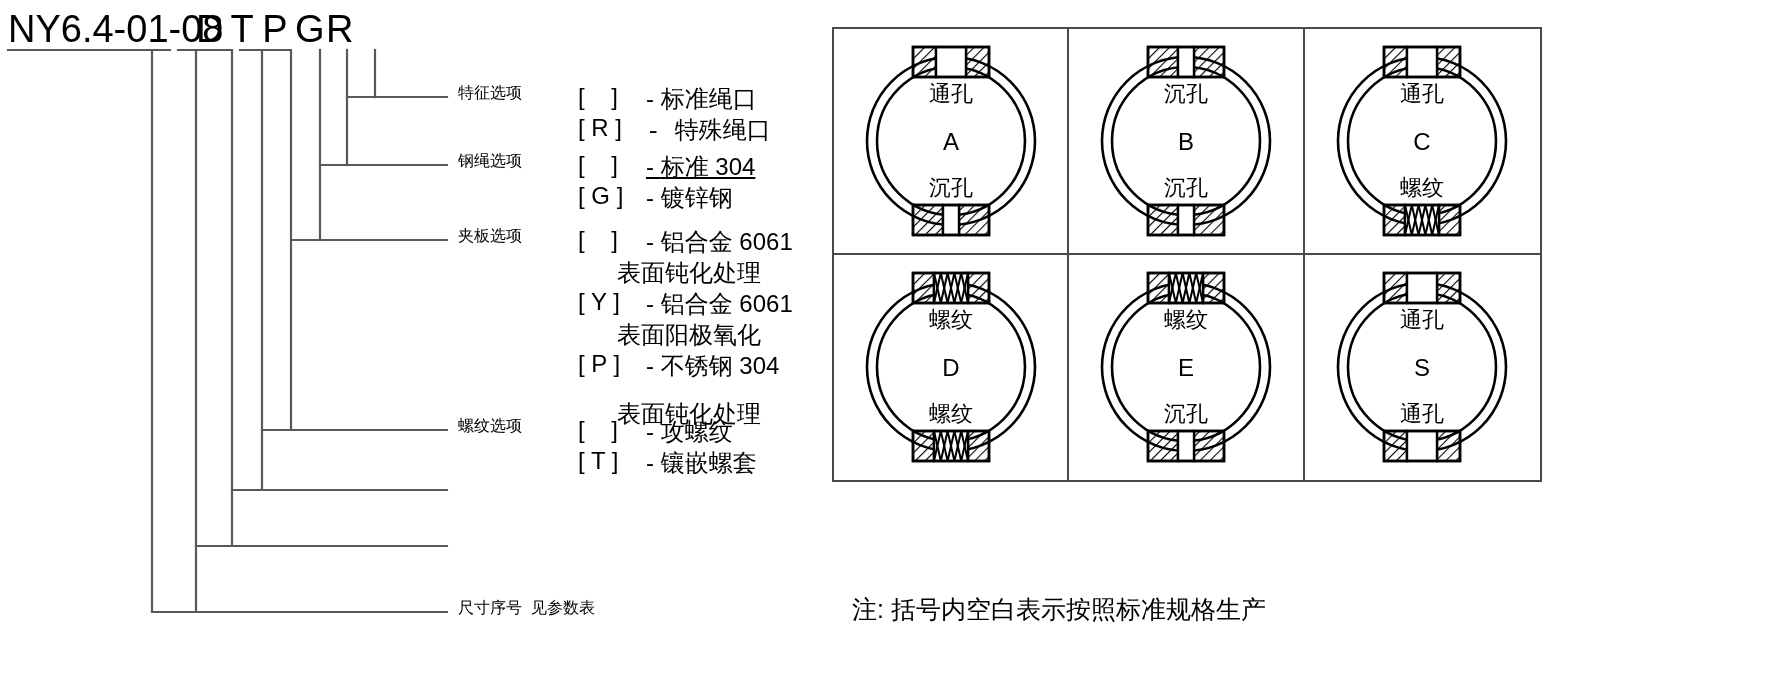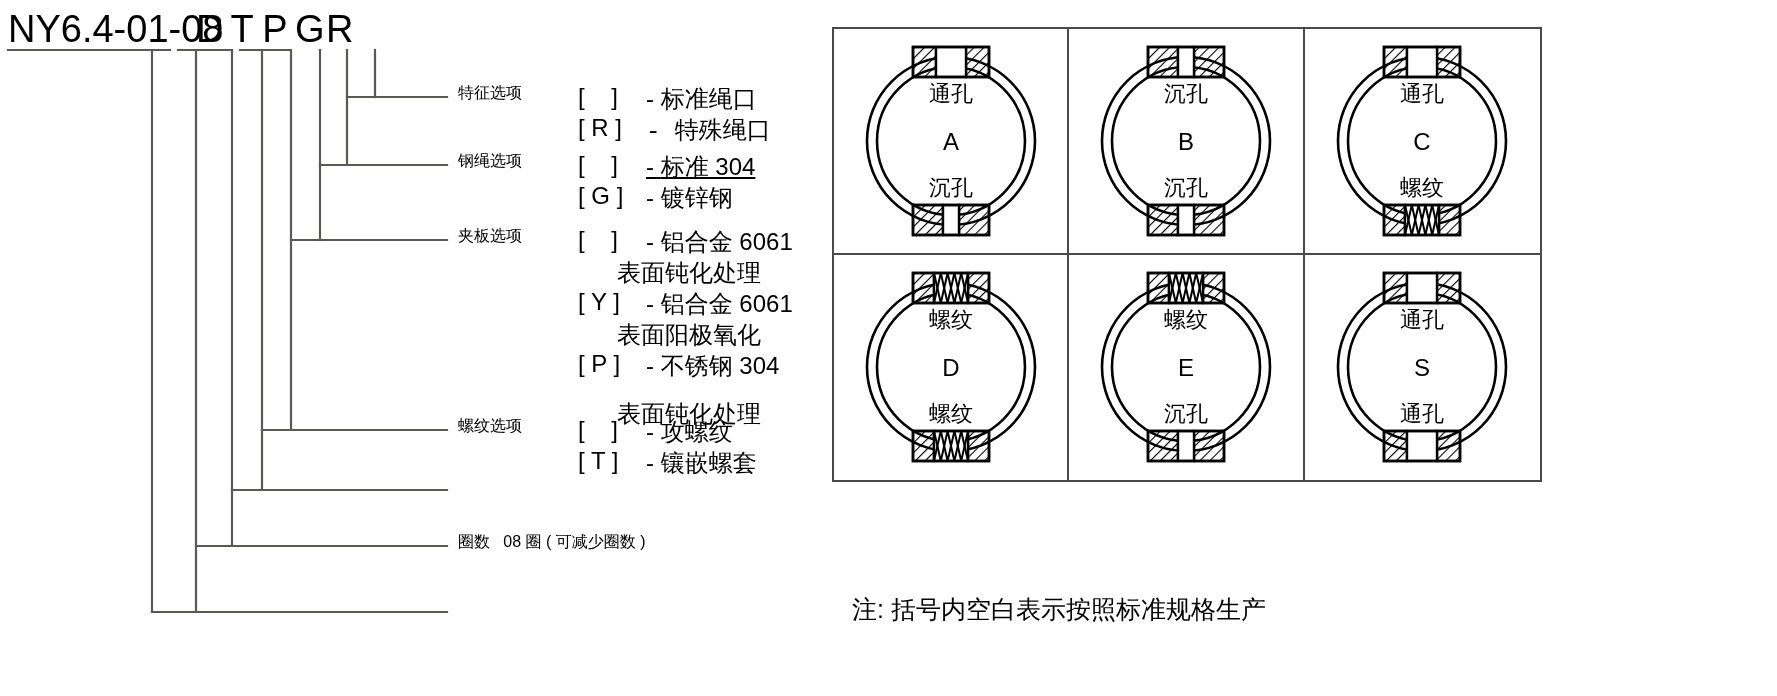--- a/index.html
+++ b/index.html
@@ -103,22 +103,22 @@
   <span class="ann-opt" style="left:646px;top:350px;">- <span>不锈钢 304</span></span>
   <span class="ann-opt" style="left:617px;top:398px;">表面钝化处理</span>
 
   <span class="ann-label" style="left:458px;top:416px;">螺纹选项</span>
   <span class="ann-opt" style="left:578px;top:416px;">[    ]</span>
   <span class="ann-opt" style="left:646px;top:416px;">- <span>攻螺纹</span></span>
   <span class="ann-opt" style="left:578px;top:447px;">[ T ]</span>
   <span class="ann-opt" style="left:646px;top:447px;">- <span>镶嵌螺套</span></span>
 
 
-  <span class="ann-label" style="left:458px;top:532px;"><span>圈数</span>&nbsp;&nbsp; <span>08 圈 ( 可减少圈数 )</span></span>
-
+
+  <span class="ann-label" style="left:458px;top:598px;"><span>尺寸序号</span>&nbsp; <span>见参数表</span></span>
 
   <div class="grid-wrap">
     <div class="grid-outer" id="grid-outer">
         <div class="cell">
           <svg width="200" height="200" viewBox="0 0 200 200" class="ring">
             <defs>
               <pattern id="h0" width="7" height="7" patternUnits="userSpaceOnUse" patternTransform="rotate(45)">
                 <line x1="0" y1="0" x2="0" y2="7" stroke="#000" stroke-width="2.2"></line>
               </pattern>
             </defs>

